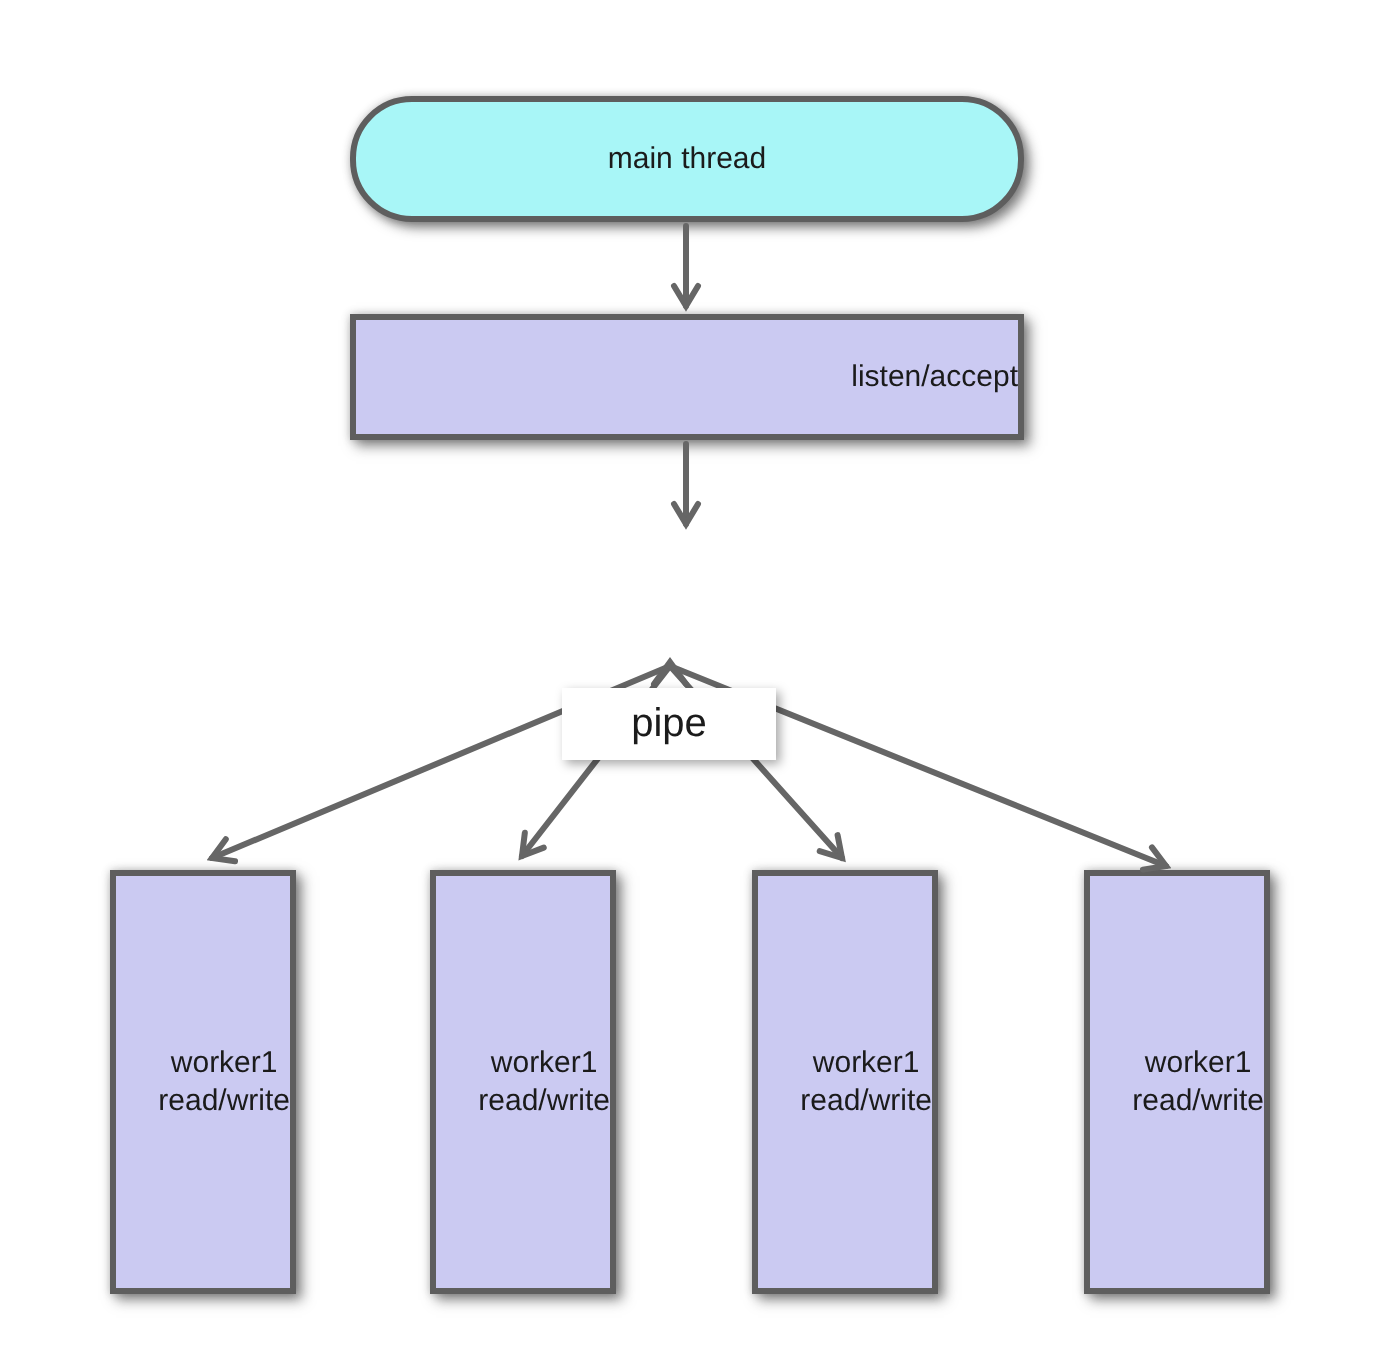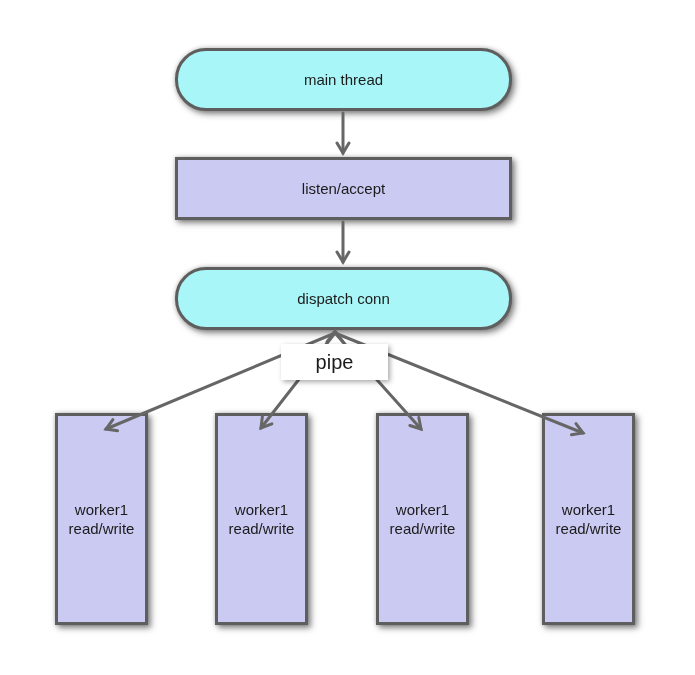--- a/index.html
+++ b/index.html
@@ -21,26 +21,27 @@
     align-items: center;
     justify-content: center;
     text-align: center;
     font-size: 15px;
     z-index: 1;
   }
   .cyan { background: var(--cyan-fill, #a8f6f7); border-radius: 31px; }
   .lavender { background: var(--lavender-fill, #cbcaf2); }
   .hbox { left: 175px; width: 337px; height: 63px; }
   .node-main { top: 48px; }
-  .node-listen { top: 157px; }
+  .node-listen { top: 157px; justify-content: flex-end; }
   .node-dispatch { top: 267px; }
   .worker {
-    top: 413px;
+    top: 435px;
     width: 93px;
     height: 212px;
+    justify-content: flex-end;
   }
   .worker .lbl { white-space: pre-line; line-height: 1.3; }
   .w1 { left: 55px; }
   .w2 { left: 215px; }
   .w3 { left: 376px; }
   .w4 { left: 542px; }
   .arrow-layer {
     position: absolute;
     left: 0; top: 0;
     z-index: 2;
@@ -77,23 +78,20 @@
 <div class="canvas">
 
   <div class="box cyan hbox node-main">
     <span class="lbl">main thread</span>
   </div>
 
   <div class="box lavender hbox node-listen">
     <span class="lbl">listen/accept</span>
   </div>
 
-  <div class="box cyan hbox node-dispatch">
-    <span class="lbl">dispatch conn</span>
-  </div>
 
   <div class="box lavender worker w1">
     <span class="lbl">worker1
 read/write</span>
   </div>
   <div class="box lavender worker w2">
     <span class="lbl">worker1
 read/write</span>
   </div>
   <div class="box lavender worker w3">

